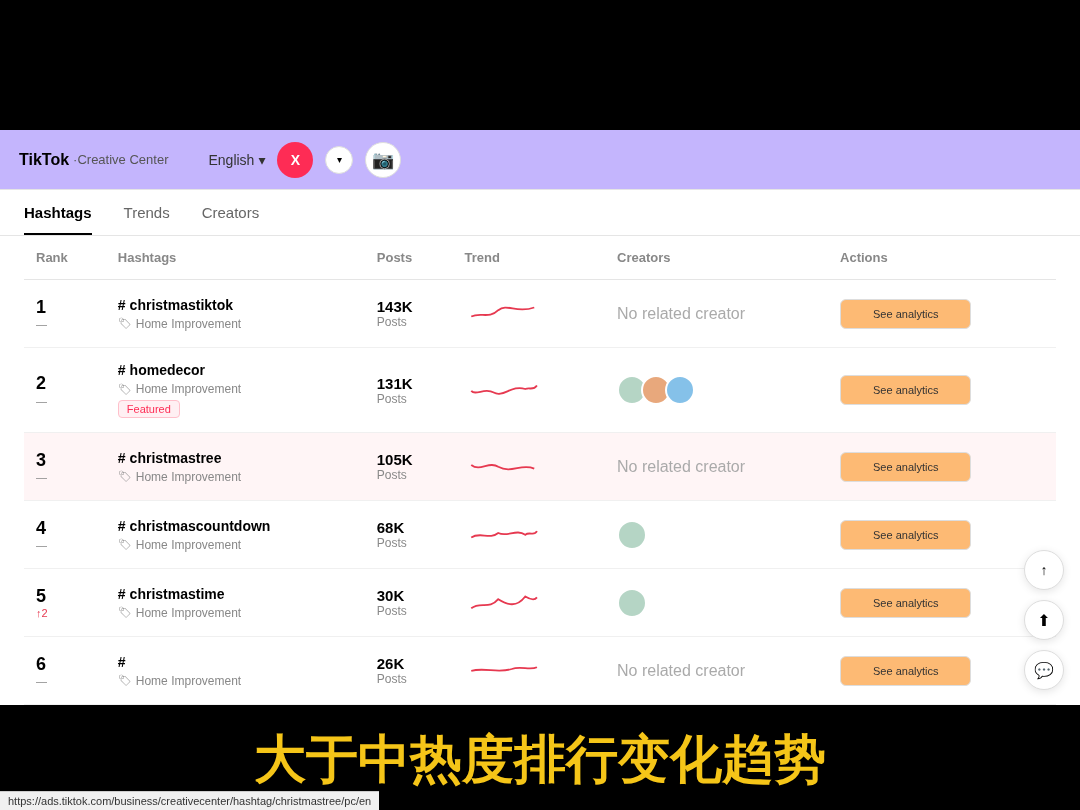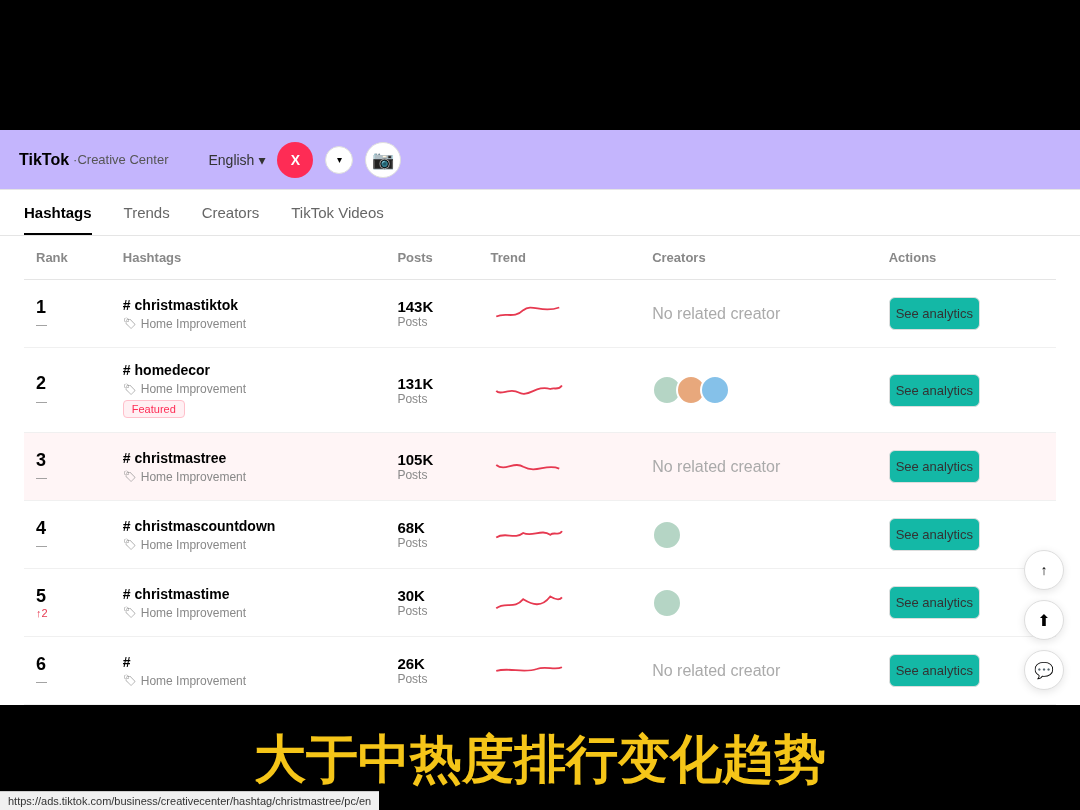--- a/index.html
+++ b/index.html
@@ -230,25 +230,25 @@
       justify-content: center;
       font-size: 12px;
       color: #666;
     }
     .avatar:first-child { margin-left: 0; }
     .no-creator {
       font-size: 16px;
       color: #aaa;
     }
     .see-analytics-btn {
-      background: #14b8a6;
+      background: #fdba74;
       border: 1px solid #ddd;
       border-radius: 6px;
-      padding: 8px 6px;
-      font-size: 13px;
+      padding: 8px 32px;
+      font-size: 11px;
       color: #333;
       cursor: pointer;
       white-space: nowrap;
     }
 
     
     .av1 { background: #b5d5c5; }
     .av2 { background: #e8a87c; }
     .av3 { background: #85c1e9; }
 
@@ -328,21 +328,20 @@
     <button class="camera-btn">
       <span>📷</span>
     </button>
   </div>
 </nav>
 
 <div class="tabs">
   <div class="tab active">Hashtags</div>
   <div class="tab">Trends</div>
   <div class="tab">Creators</div>
-  <div class="tab">TikTok Videos</div>
 </div>
 
 <div class="table-container">
   <table class="table">
     <thead>
       <tr>
         <th>Rank</th>
         <th>Hashtags</th>
         <th>Posts</th>
         <th>Trend</th>

